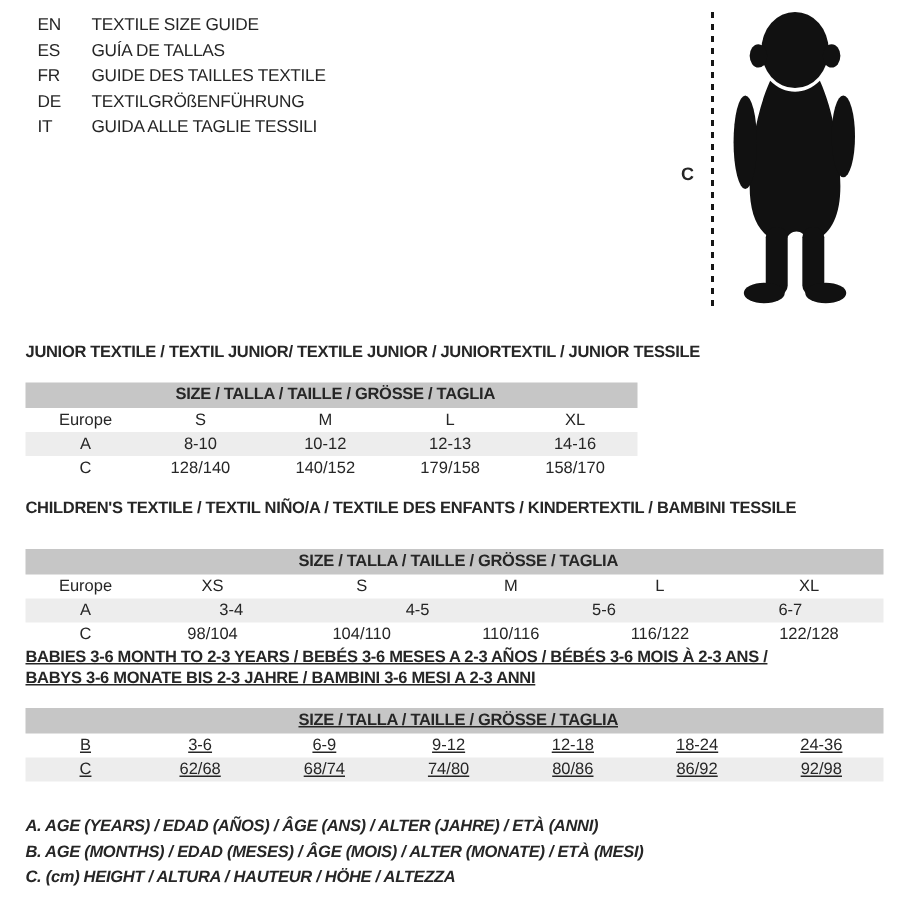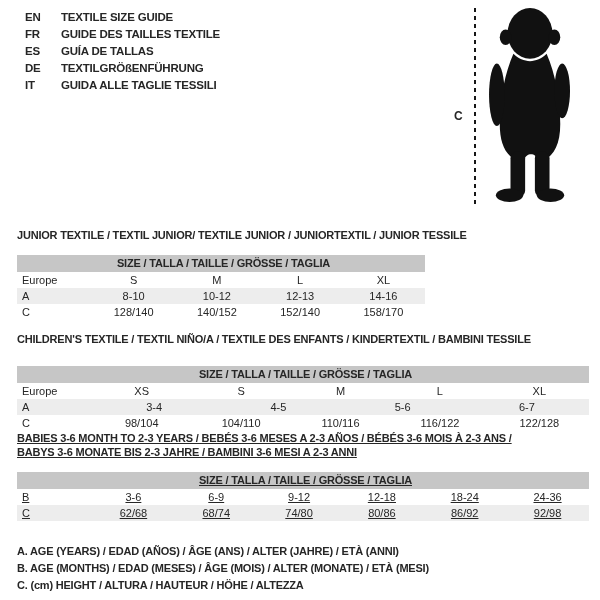--- a/index.html
+++ b/index.html
@@ -3,21 +3,21 @@
 <meta charset="utf-8">
 <style>
   html,body{margin:0;padding:0;}
   body{
     width:600px;height:600px;position:relative;overflow:hidden;
     background:#ffffff;color:var(--ink,#262626);
     font-family:"Liberation Sans", sans-serif;
   }
   
   .lang-list{position:absolute;left:25px;top:9px;}
-  .lang-row{display:flex;font-size:11.5px;font-weight:700;line-height:17px;letter-spacing:-0.2px;}
+  .lang-row{display:flex;font-size:11.5px;font-weight:400;line-height:17px;letter-spacing:-0.2px;}
   .lang-code{width:36px;}
   
   .figure-wrap{position:absolute;left:452px;top:5px;width:132px;height:206px;}
   .dash-line{
     position:absolute;left:22px;top:3px;width:2px;height:198px;
     background:repeating-linear-gradient(to bottom,#161616 0 4px,transparent 4px 8px);
   }
   .c-label{position:absolute;left:2px;top:104px;font-size:12px;font-weight:700;}
   .figure-svg{position:absolute;left:31px;top:2px;}
   
@@ -30,41 +30,41 @@
   #section-0 .size-table{width:408px;}
   #section-1{margin-top:12px;}
   #section-1 .size-table{margin-top:20px;}
   #section-2{margin-top:0;text-decoration:underline;}
   .table-header-bar{
     background:var(--bar-bg,#c6c6c6);height:17px;line-height:17px;
     padding-left:5px;font-size:11px;font-weight:700;letter-spacing:-0.2px;text-align:center;
   }
   .table-row{display:flex;height:16px;line-height:16px;font-size:11px;}
   .table-row.shaded{background:var(--shade-bg,#ededed);}
-  .label-cell{width:70px;padding-left:5px;}
+  .label-cell{width:70px;padding-left:5px;text-align:center;}
   .data-cell{flex:1;text-align:center;}
   
-  .legend{margin-top:22px;}
+  .legend{margin-top:22px;font-style:italic;}
   .legend-line{font-size:11px;font-weight:700;line-height:17px;white-space:nowrap;letter-spacing:-0.2px;}
 </style>
 </head>
 <body style="--bar-bg: #c6c6c6; --shade-bg: #ededed; --ink: #262626;">
 
 <div class="lang-list">
   <div class="lang-row">
     <span class="lang-code">EN</span>
     <span class="lang-title">TEXTILE SIZE GUIDE</span>
   </div>
   <div class="lang-row">
+    <span class="lang-code">ES</span>
+    <span class="lang-title">GUÍA DE TALLAS</span>
+  </div>
+  <div class="lang-row">
     <span class="lang-code">FR</span>
     <span class="lang-title">GUIDE DES TAILLES TEXTILE</span>
-  </div>
-  <div class="lang-row">
-    <span class="lang-code">ES</span>
-    <span class="lang-title">GUÍA DE TALLAS</span>
   </div>
   <div class="lang-row">
     <span class="lang-code">DE</span>
     <span class="lang-title">TEXTILGRÖßENFÜHRUNG</span>
   </div>
   <div class="lang-row">
     <span class="lang-code">IT</span>
     <span class="lang-title">GUIDA ALLE TAGLIE TESSILI</span>
   </div>
 </div>
@@ -105,21 +105,21 @@
           <div class="cell label-cell">A</div>
           <div class="cell data-cell">8-10</div>
           <div class="cell data-cell">10-12</div>
           <div class="cell data-cell">12-13</div>
           <div class="cell data-cell">14-16</div>
         </div>
         <div class="table-row">
           <div class="cell label-cell">C</div>
           <div class="cell data-cell">128/140</div>
           <div class="cell data-cell">140/152</div>
-          <div class="cell data-cell">152/140</div>
+          <div class="cell data-cell">179/158</div>
           <div class="cell data-cell">158/170</div>
         </div>
       </div>
     </div>
     <div class="section" id="section-1">
       <div class="section-title">CHILDREN'S TEXTILE / TEXTIL NIÑO/A / TEXTILE DES ENFANTS / KINDERTEXTIL / BAMBINI TESSILE</div>
       <div class="size-table">
         <div class="table-header-bar">SIZE / TALLA / TAILLE / GRÖSSE / TAGLIA</div>
         <div class="table-row">
           <div class="cell label-cell">Europe</div>

